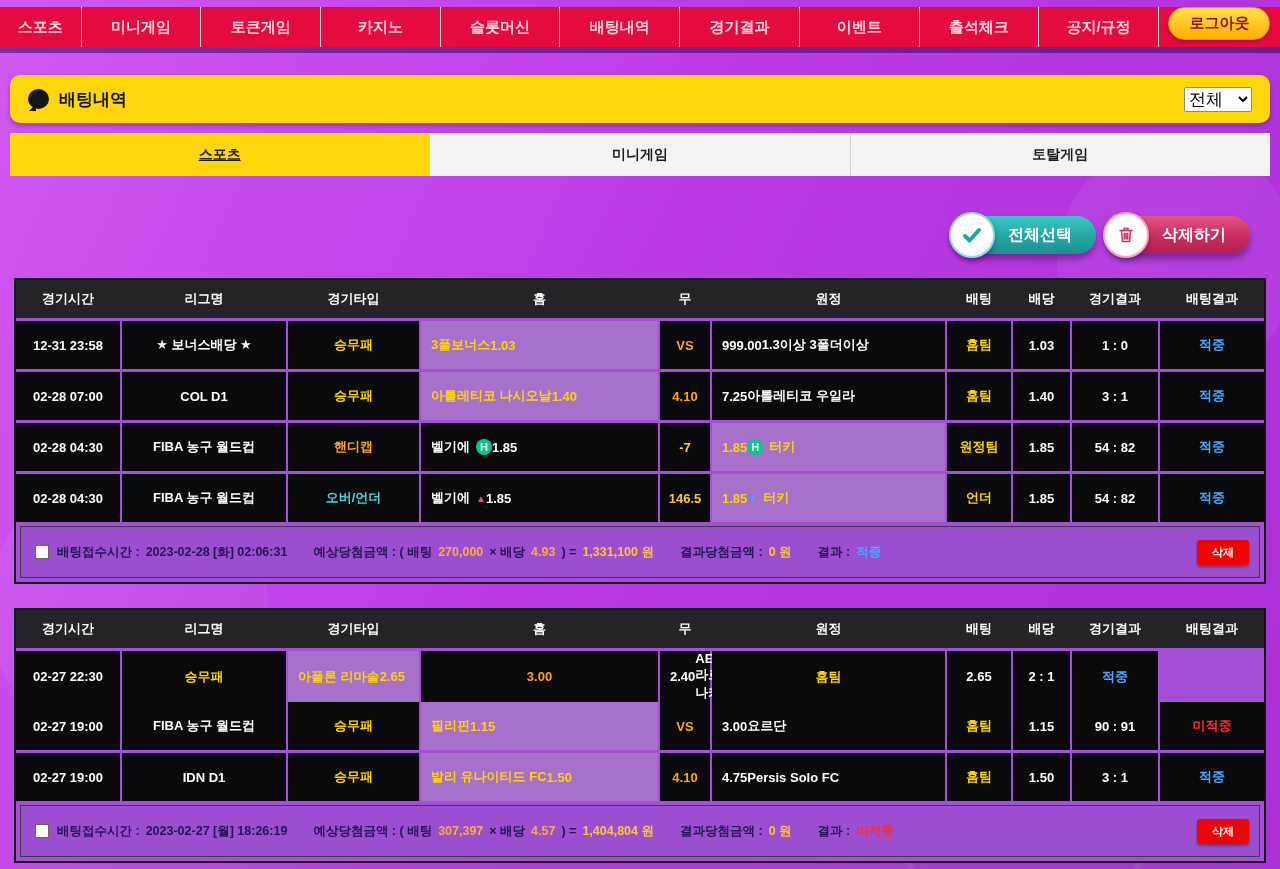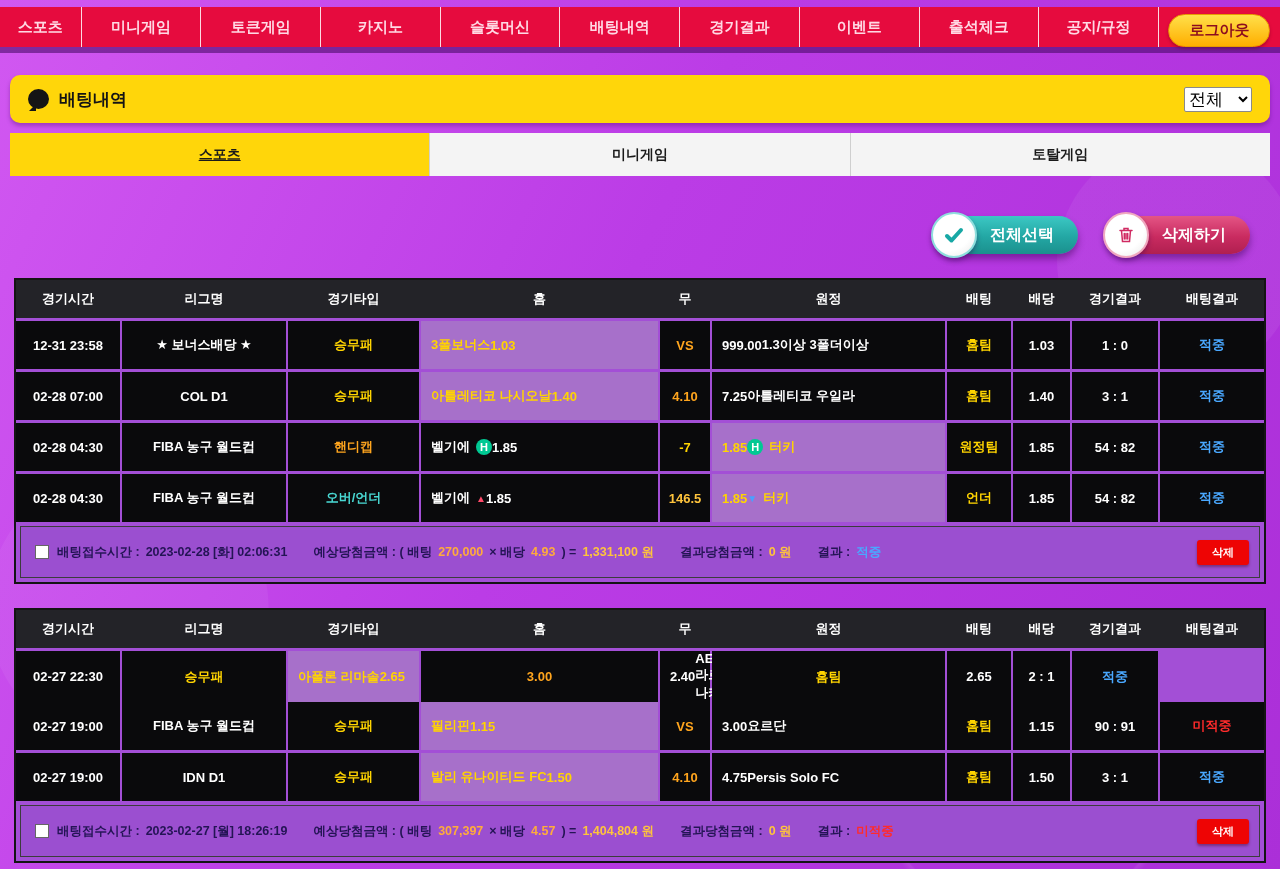--- a/index.html
+++ b/index.html
@@ -18,21 +18,21 @@
     margin-top:7px; height:40px; background:#e60b3e;
     display:flex; align-items:stretch;
     box-shadow:0 6px 0 rgba(62,6,92,0.55);
   }
   .nav-item {
     flex:1; display:flex; align-items:center; justify-content:center;
     color:#ffd9e4; font-weight:bold; font-size:15px; cursor:pointer;
     border-right:1px solid rgba(255,255,255,0.85);
   }
   .nav-item.first { flex:0.68; }
-  .nav-logout-wrap { flex:1.02; display:flex; align-items:flex-end; justify-content:center; }
+  .nav-logout-wrap { flex:1.02; display:flex; align-items:flex-start; justify-content:center; }
   .logout-btn {
     background:linear-gradient(#ffe04a,#ffae00);
     border:1px solid #e89a00; border-radius:17px;
     color:#8c0d1f; font-weight:bold; font-size:15px;
     padding:6px 20px; cursor:pointer;
     box-shadow:0 2px 3px rgba(80,0,20,0.35);
   }
 
   
   .page-header {
@@ -59,21 +59,21 @@
   .tabs { margin:10px 10px 0; height:43px; display:flex; }
   .tab {
     flex:1; display:flex; align-items:center; justify-content:center;
     background:#f4f4f4; color:#1a1a1a; font-size:14px; font-weight:bold; cursor:pointer;
     border-left:1px solid #cfcfcf;
   }
   .tab:first-child { border-left:none; }
   .tab.active { background:#ffd60a; text-decoration:underline; }
 
   
-  .actions { margin:40px 30px 24px; display:flex; justify-content:flex-end; gap:30px; }
+  .actions { margin:40px 30px 24px; display:flex; justify-content:flex-end; gap:12px; }
   .action-btn {
     position:relative; height:38px; border:none; border-radius:19px;
     padding:0 24px 0 54px; color:#fff; font-size:16px; font-weight:bold; cursor:pointer;
     font-family:inherit;
     box-shadow:0 5px 7px rgba(55,0,80,0.45);
   }
   .action-btn.teal { background:linear-gradient(#3cc8c4 0%, #23a7a4 55%, #1b908d 100%); }
   .action-btn.pink { background:linear-gradient(#e45585 0%, #c92b60 55%, #b01f50 100%); }
   .btn-circle {
     position:absolute; left:-5px; top:-4px; width:46px; height:46px; border-radius:50%;

